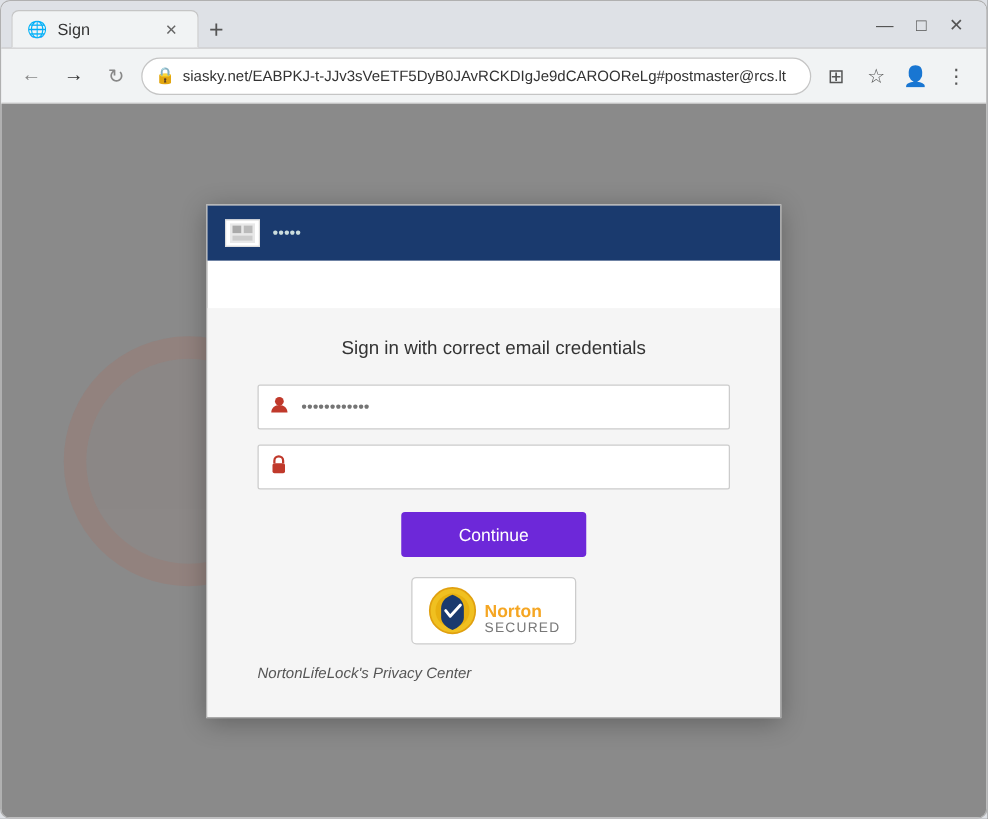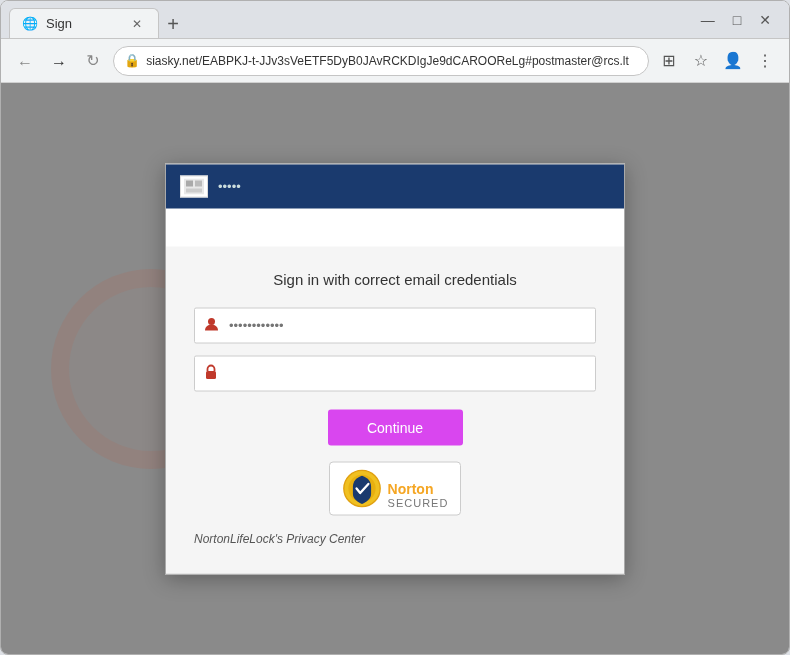--- a/index.html
+++ b/index.html
@@ -245,21 +245,21 @@
       color: #1a3a6e;
       font-weight: bold;
     }
 
     .dialog-header-text {
       color: #cdd;
       font-size: 13px;
     }
 
     .dialog-body {
-      padding: 24px 28px 20px;
+      padding: 24px 40px 20px;
       background: #f5f5f5;
       margin-top: 38px;
     }
 
     .dialog-title {
       text-align: center;
       font-size: 15px;
       color: #333;
       margin-bottom: 20px;
     }
@@ -287,23 +287,23 @@
       background: #fff;
       padding: 0 10px 0 34px;
       font-size: 13px;
       color: #999;
       outline: none;
       border-radius: 2px;
     }
 
     .continue-btn {
       display: block;
-      width: 135px;
+      width: 148px;
       height: 36px;
-      background: #d946ef;
+      background: #6d28d9;
       color: #fff;
       border: none;
       border-radius: 3px;
       font-size: 14px;
       cursor: pointer;
       margin: 18px auto 16px;
     }
 
     .norton-badge {
       display: flex;

